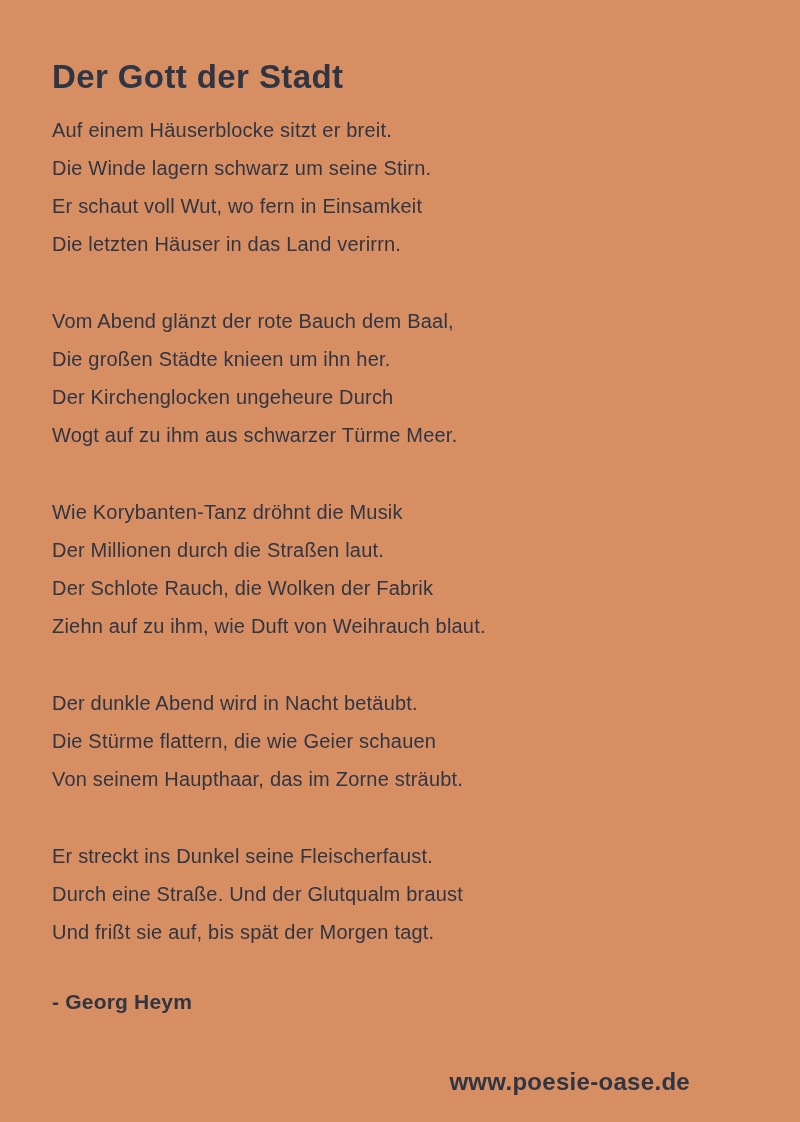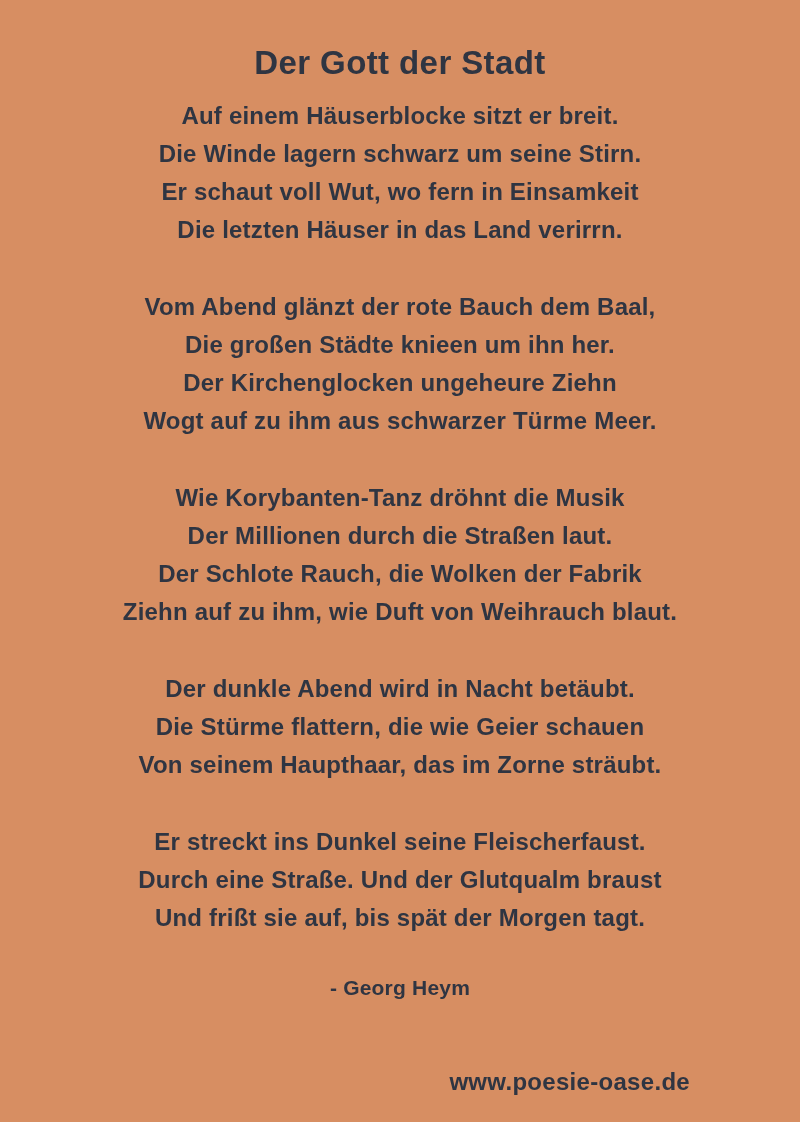--- a/index.html
+++ b/index.html
@@ -14,38 +14,37 @@
   body {
     background: var(--bg);
     color: var(--ink);
     font-family: "Liberation Sans", "DejaVu Sans", sans-serif;
     overflow: hidden;
   }
   .page {
     position: relative;
     width: 800px;
     height: 994px;
-    padding: 43px 52px 0 52px;
-    text-align: center;
+    padding: 57px 52px 0 52px;
   }
   .title {
     font-size: 33px;
     font-weight: 700;
     letter-spacing: 0.4px;
     line-height: 1.2;
   }
   .poem {
     margin-top: 14px;
   }
   .stanza {
     margin-bottom: 39px;
   }
   .line {
-    font-size: 24px;
-    font-weight: 700;
+    font-size: 20px;
+    font-weight: 400;
     line-height: 38px;
     letter-spacing: 0.2px;
     white-space: nowrap;
   }
   .author {
     margin-top: 16px;
     font-size: 21px;
     font-weight: 700;
     letter-spacing: 0.2px;
   }
@@ -70,21 +69,21 @@
     <div class="stanza">
       <div class="line">Auf einem Häuserblocke sitzt er breit.</div>
       <div class="line">Die Winde lagern schwarz um seine Stirn.</div>
       <div class="line">Er schaut voll Wut, wo fern in Einsamkeit</div>
       <div class="line">Die letzten Häuser in das Land verirrn.</div>
     </div>
 
     <div class="stanza">
       <div class="line">Vom Abend glänzt der rote Bauch dem Baal,</div>
       <div class="line">Die großen Städte knieen um ihn her.</div>
-      <div class="line">Der Kirchenglocken ungeheure Ziehn</div>
+      <div class="line">Der Kirchenglocken ungeheure Durch</div>
       <div class="line">Wogt auf zu ihm aus schwarzer Türme Meer.</div>
     </div>
 
     <div class="stanza">
       <div class="line">Wie Korybanten-Tanz dröhnt die Musik</div>
       <div class="line">Der Millionen durch die Straßen laut.</div>
       <div class="line">Der Schlote Rauch, die Wolken der Fabrik</div>
       <div class="line">Ziehn auf zu ihm, wie Duft von Weihrauch blaut.</div>
     </div>
 

